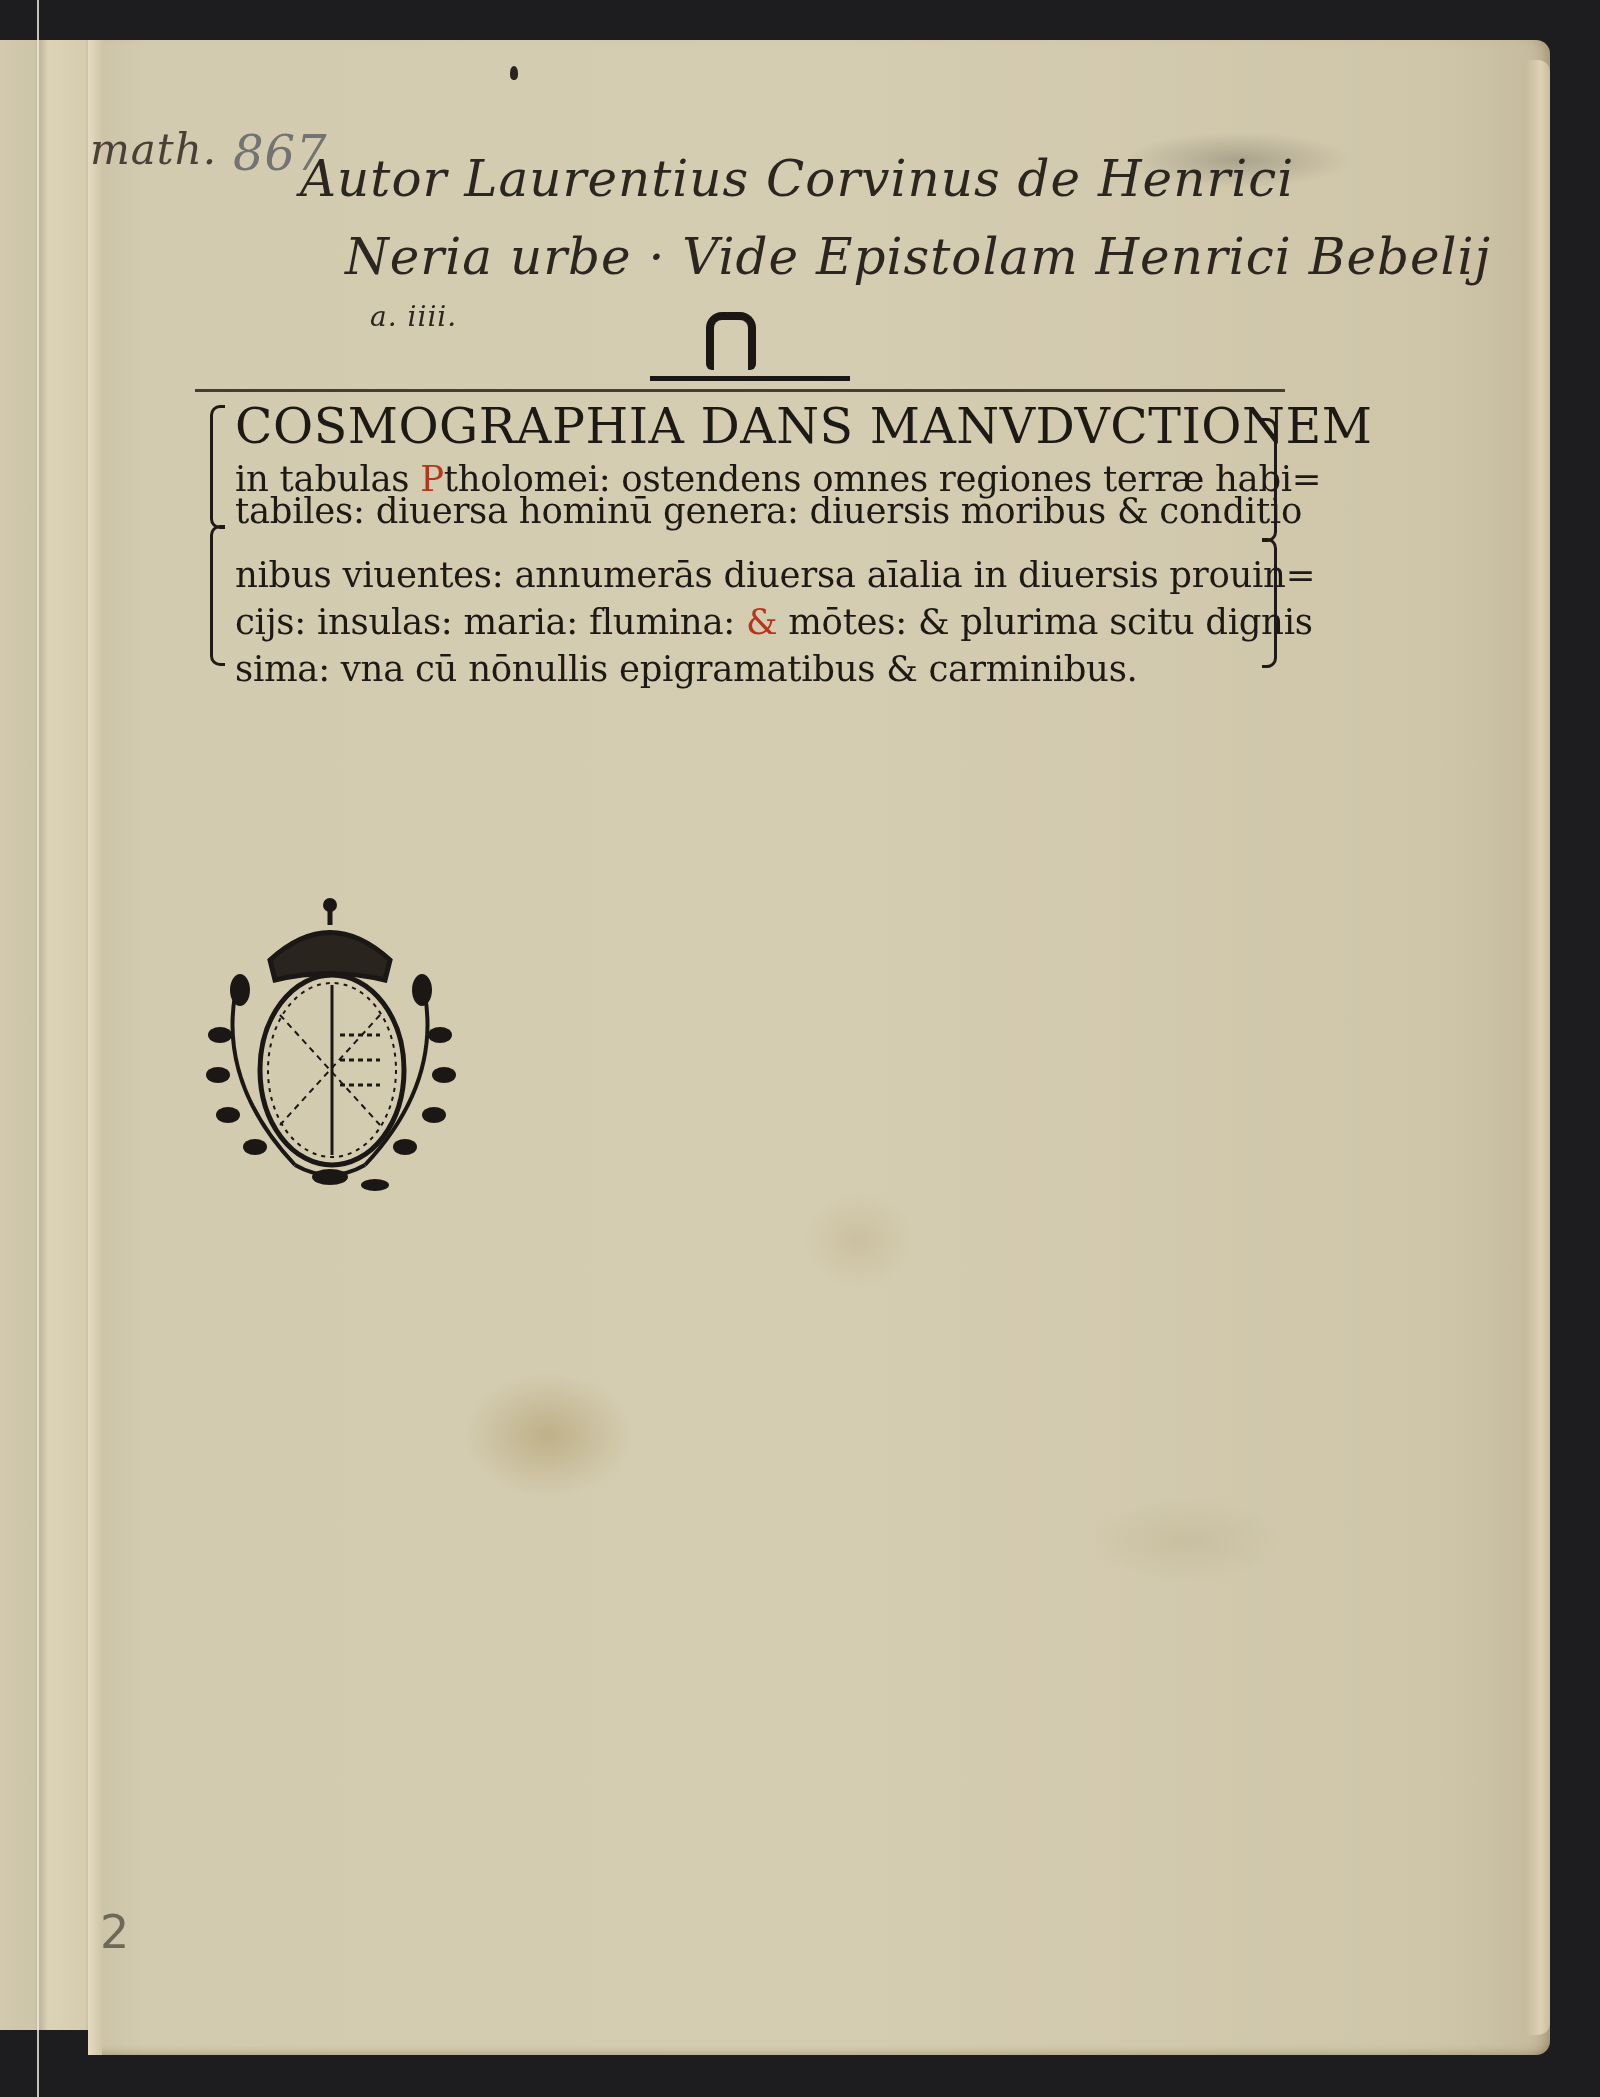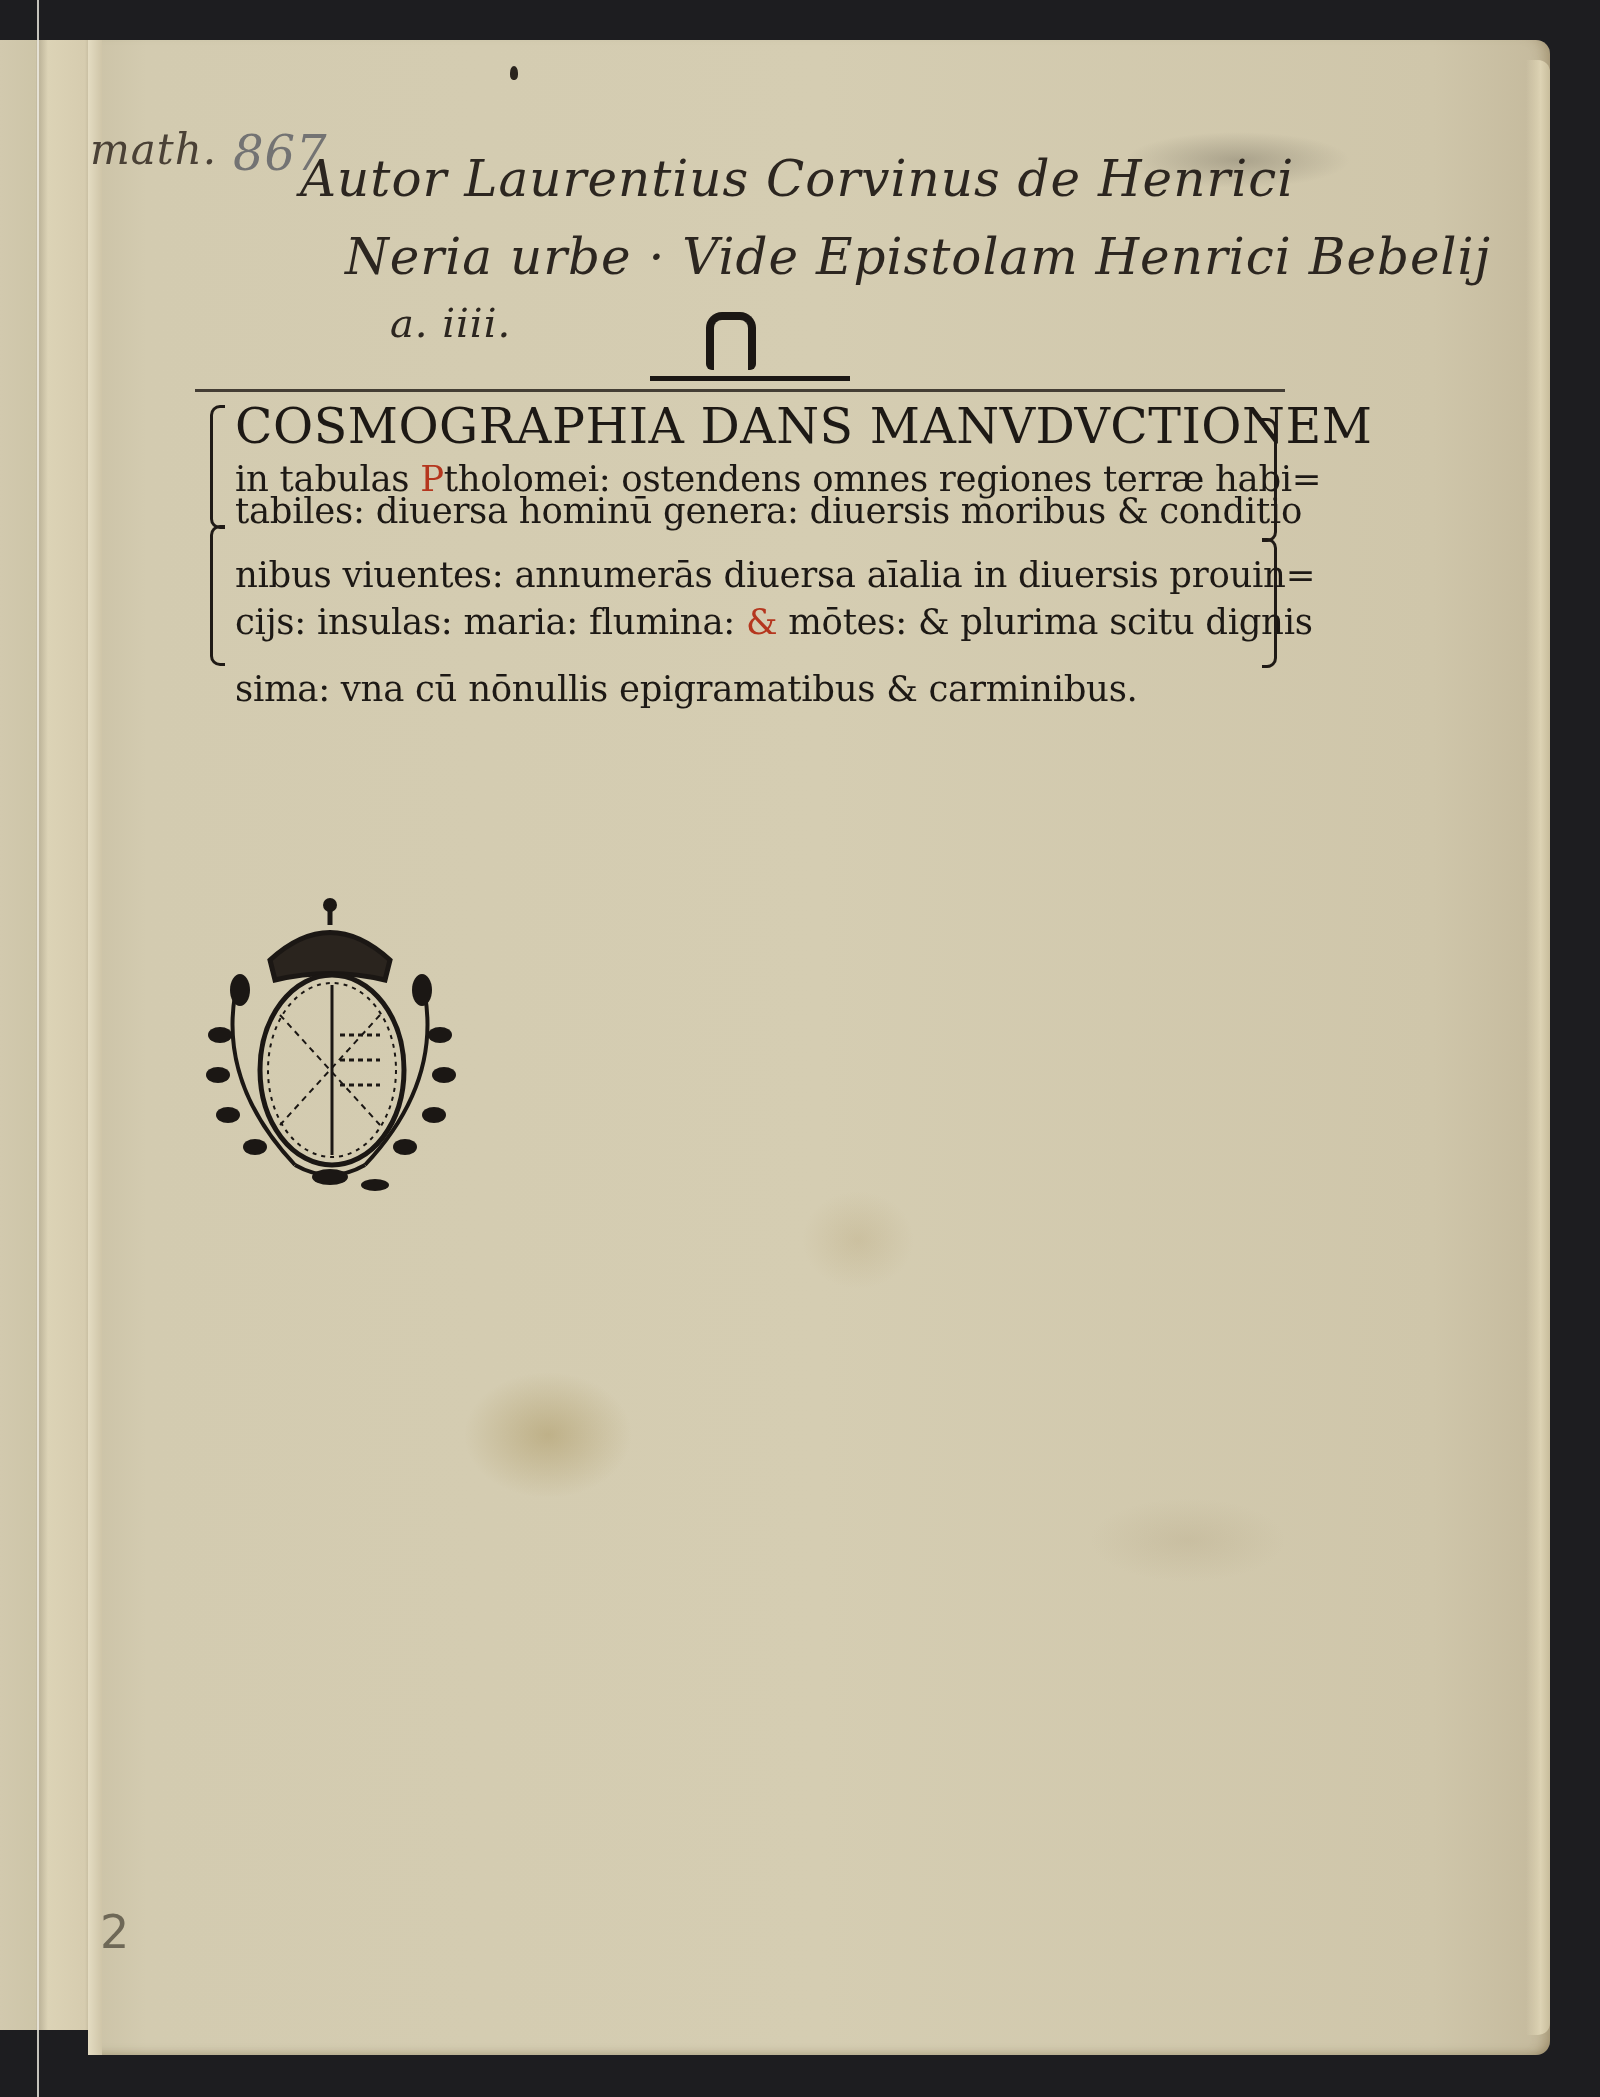--- a/index.html
+++ b/index.html
@@ -34,21 +34,21 @@
     
     .hand {
       position: absolute; color: #2c2620;
       font-family: "DejaVu Serif", serif; font-style: italic;
       white-space: nowrap; letter-spacing: 1px;
     }
     .hand-shelf { left: 90px; top: 125px; font-size: 42px; color: #4a4136; font-style: italic; }
     .hand-num { left: 233px; top: 125px; font-size: 48px; color: #737373; }
     .hand-l1 { left: 300px; top: 150px; font-size: 50px; }
     .hand-l2 { left: 345px; top: 228px; font-size: 50px; }
-    .hand-l3 { left: 370px; top: 300px; font-size: 40px; margin-left: 20px; }
+    .hand-l3 { left: 370px; top: 300px; font-size: 28px; }
     .hand-pencil { left: 100px; top: 1905px; font-size: 46px; color: #6e6857; font-style: normal; font-family: "DejaVu Sans", sans-serif; }
 
     
     .mark {
       position: absolute; left: 706px; top: 312px; width: 50px; height: 58px;
       border: 8px solid #1b1714; border-bottom: none; border-radius: 16px 16px 6px 6px;
       box-sizing: border-box;
     }
     .top-rule { position: absolute; left: 195px; top: 389px; width: 1090px; height: 3px; background: #2a241e; opacity: .85; }
     .top-rule-2 { position: absolute; left: 650px; top: 376px; width: 200px; height: 5px; background: #1b1714; }
@@ -61,21 +61,21 @@
     .brace-l2 { left: 210px; top: 525px; height: 135px; border-right: none; border-radius: 10px 0 0 10px; }
     .brace-r1 { left: 1262px; top: 418px; height: 118px; border-left: none; border-radius: 0 10px 10px 0; }
     .brace-r2 { left: 1262px; top: 538px; height: 124px; border-left: none; border-radius: 0 10px 10px 0; }
     .title-line {
       position: absolute; left: 30px; color: #1d1915;
       font-family: "DejaVu Serif", serif; white-space: nowrap;
     }
     .t0 { top: 0; font-size: 49px; letter-spacing: .5px; }
     .tl { font-size: 35.5px; letter-spacing: -0.3px; }
     .t1 { top: 60px; } .t2 { top: 92px; } .t3 { top: 156px; }
-    .t4 { top: 203px; } .t5 { top: 250px; margin-top: 20px; }
+    .t4 { top: 203px; } .t5 { top: 250px; }
     .rubric { color: #b5361e; }
 
     
     .stamp { position: absolute; left: 200px; top: 885px; width: 260px; height: 310px; }
   </style>
 </head>
 <body>
 
 <div class="scan"></div>
 <div class="binding"></div>

